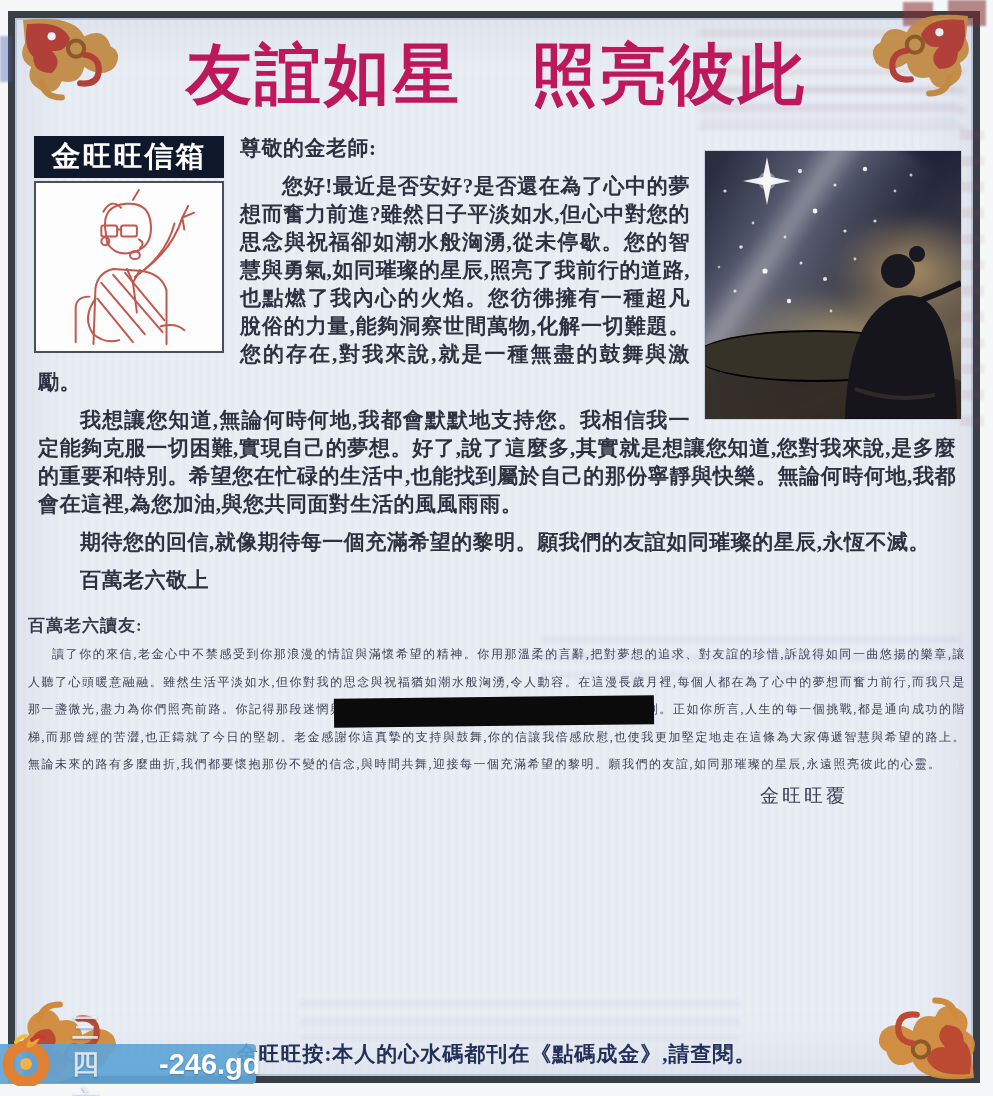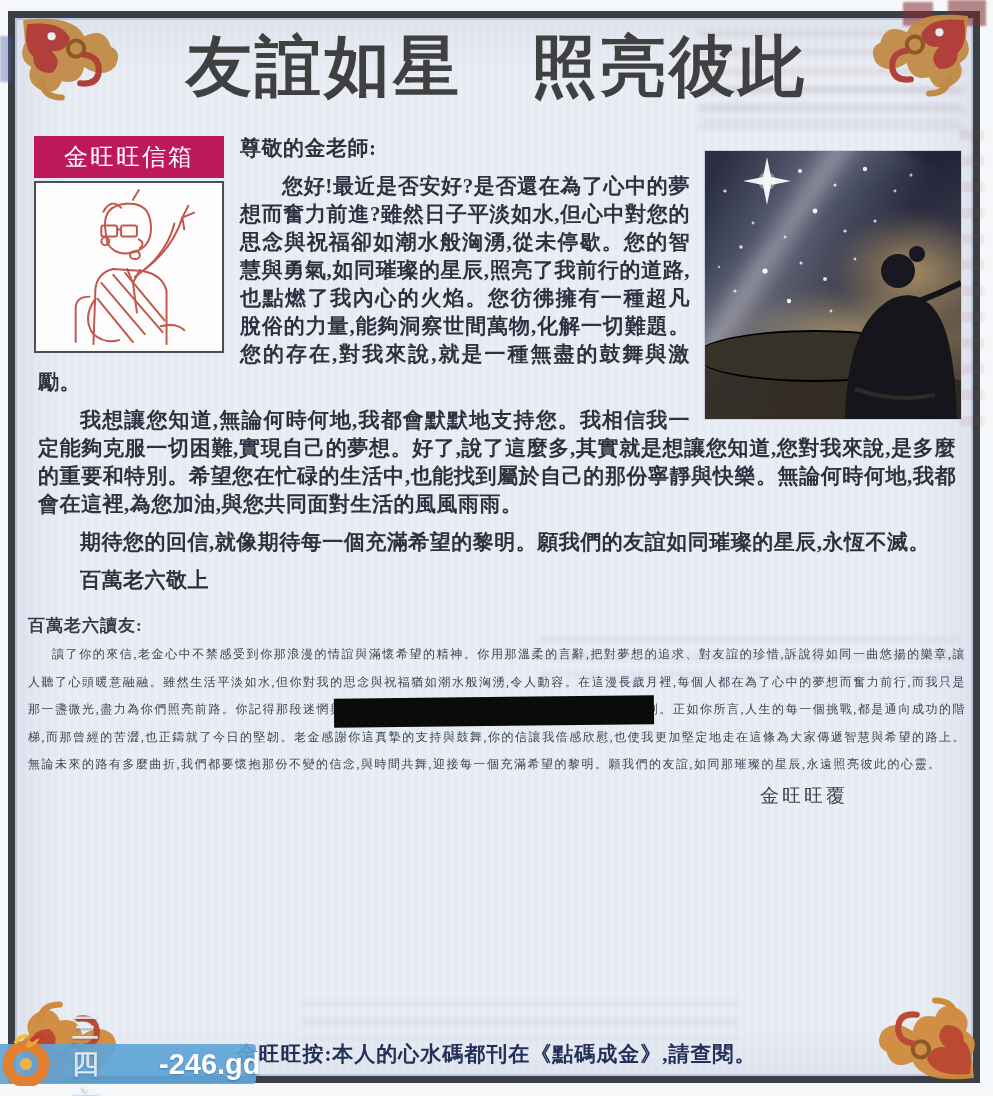--- a/index.html
+++ b/index.html
@@ -26,26 +26,26 @@
   .g-tra{left:903px;top:2px;width:30px;height:24px;background:#8c3030;opacity:.55;filter:blur(1px);}
   .g-trb{left:948px;top:0;width:38px;height:26px;background:#7d2b2b;opacity:.55;filter:blur(1px);}
   .g-tl{left:0;top:36px;width:12px;height:46px;background:#4a5fa8;opacity:.4;filter:blur(1px);}
   
   .corner{position:absolute;width:108px;height:102px;}
   .c-tl{left:18px;top:18px;}
   .c-tr{right:20px;top:14px;transform:scaleX(-1);}
   .c-bl{left:16px;top:982px;transform:scaleY(-1);}
   .c-br{right:14px;top:978px;transform:scale(-1,-1);}
   
-  .title{position:absolute;left:0;top:24px;width:100%;text-align:center;
-         font-size:66px;font-weight:bold;color:#404040;letter-spacing:3px;line-height:1.3;}
+  .title{position:absolute;left:0;top:32px;width:100%;text-align:center;
+         font-size:66px;font-weight:bold;color:#be185d;letter-spacing:3px;line-height:1.3;}
   
   .content{position:absolute;left:28px;top:124px;width:938px;color:#2c3240;}
   .mailbox{float:left;width:190px;margin:12px 16px 6px 6px;}
-  .mailbox-banner{height:42px;background:#be185d;color:#fff;font-size:24px;font-weight:normal;
+  .mailbox-banner{height:42px;background:#0f172a;color:#fff;font-size:29px;font-weight:bold;
          display:flex;align-items:center;justify-content:center;letter-spacing:2px;
          font-family:"Liberation Sans","DejaVu Sans",sans-serif;}
   .mailbox-art{height:168px;border:2px solid #4a4f57;background:#fdfdfd;margin-top:3px;
          display:flex;align-items:center;justify-content:center;}
   .painting{float:right;width:256px;height:268px;margin:26px 4px 8px 14px;position:relative;
          background:linear-gradient(155deg,#2b2f40 0%,#20243a 30%,#3a3a46 55%,#6b5d49 78%,#352e29 100%);
          overflow:hidden;border:1px solid #c9d1de;}
   .milkyway{position:absolute;left:-40px;top:-60px;width:190px;height:360px;transform:rotate(33deg);
          filter:blur(5px);
          background:linear-gradient(90deg,transparent,rgba(205,212,232,.28) 38%,rgba(242,242,250,.5) 50%,rgba(205,212,232,.28) 62%,transparent);}

